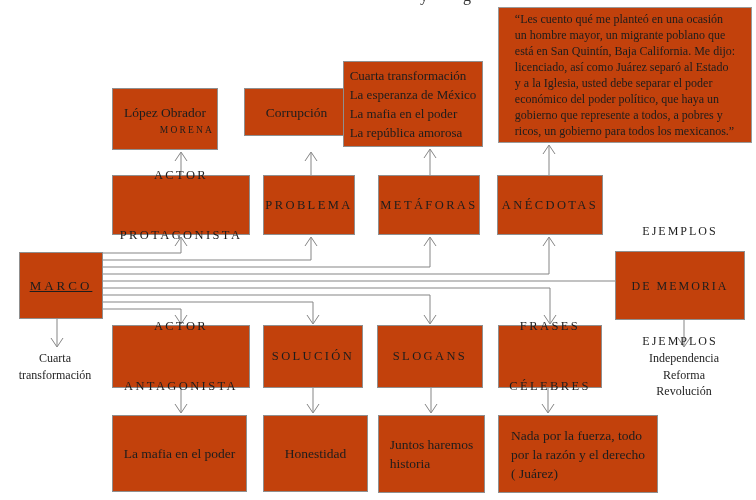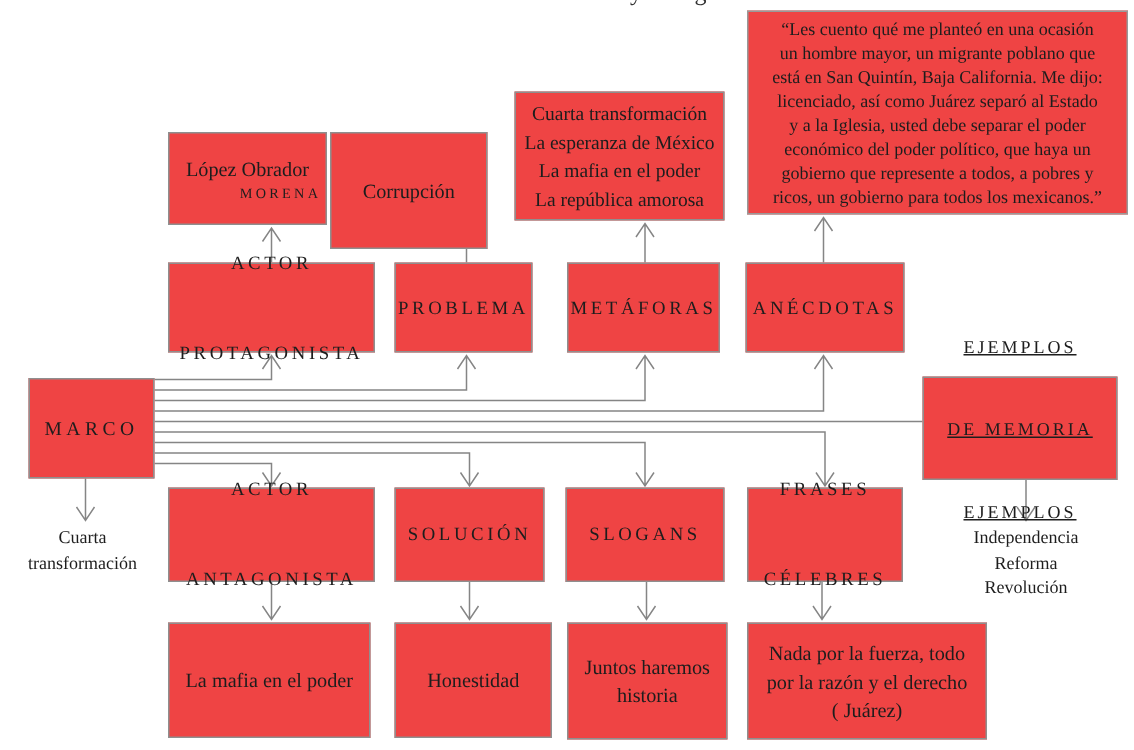--- a/index.html
+++ b/index.html
@@ -3,28 +3,27 @@
 <meta charset="utf-8">
 <style>
   html,body{margin:0;padding:0;background:#ffffff;}
   #canvas{
     position:relative;width:756px;height:500px;background:#ffffff;overflow:hidden;
     font-family:"Liberation Serif","DejaVu Serif",serif;color:#1d1d1d;
   }
   .wires{position:absolute;left:0;top:0;}
   .wires path{stroke:#858585;stroke-width:1;fill:none;}
   .box{
-    position:absolute;box-sizing:border-box;border:1px solid #8f8f8f;background:#ef4444;
+    position:absolute;box-sizing:border-box;border:1px solid #8f8f8f;background:#c2410c;
     display:flex;flex-direction:column;align-items:center;justify-content:center;
-    text-align:center;
   }
   .cat{font-size:12.5px;letter-spacing:2.4px;text-transform:none;gap:33px;}
   .cat .ln{line-height:27px;}
-  .cat3 .ln{line-height:22px;letter-spacing:2px;font-size:12px;text-decoration:underline;}
-  .marco-label{font-size:13px;letter-spacing:3px;}
+  .cat3 .ln{line-height:22px;letter-spacing:2px;font-size:12px;}
+  .marco-label{font-size:13px;letter-spacing:3px;text-decoration:underline;}
   .plain{font-size:13.5px;line-height:19px;}
   .pre{white-space:pre-line;}
   .quote{
     font-size:12px;line-height:16.1px;padding:2px 4px;white-space:pre-line;
     letter-spacing:0px;
   }
   .sub{font-size:9.5px;letter-spacing:2.2px;margin-top:3px;padding-left:44px;}
   .freetext{position:absolute;text-align:center;font-size:12px;line-height:17px;}
   .clipTitle{position:absolute;left:395px;top:0;width:110px;height:6px;overflow:hidden;}
   .clipTitle span{position:absolute;top:-13px;font-size:16px;color:#333;}
@@ -59,21 +58,21 @@
     <path d="M548 388 V412 M542 404 L548 413 L554 404"></path>
     <path d="M57 319 V346 M51 338 L57 347 L63 338"></path>
     <path d="M684 320 V346 M678 338 L684 347 L690 338"></path>
   </svg>
 
   <div class="box" style="left:112px;top:88px;width:106px;height:62px">
     <div class="plain">López Obrador</div>
     <div class="sub">MORENA</div>
   </div>
 
-  <div class="box" style="left:220px;top:88px;width:105px;height:78px">
+  <div class="box" style="left:244px;top:88px;width:105px;height:48px">
     <div class="plain">Corrupción</div>
   </div>
 
   <div class="box" style="left:343px;top:61px;width:140px;height:86px">
     <div class="plain pre" style="font-size:13px">Cuarta transformación
 La esperanza de México
 La mafia en el poder
 La república amorosa</div>
   </div>
 

